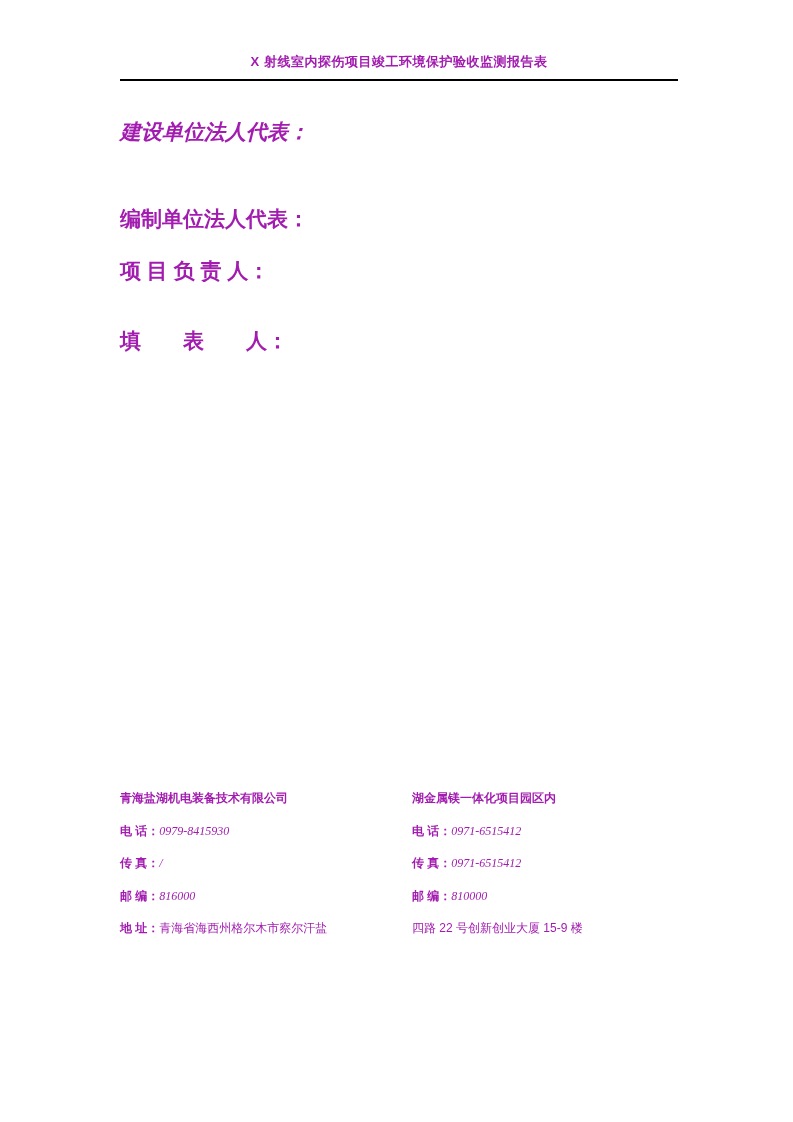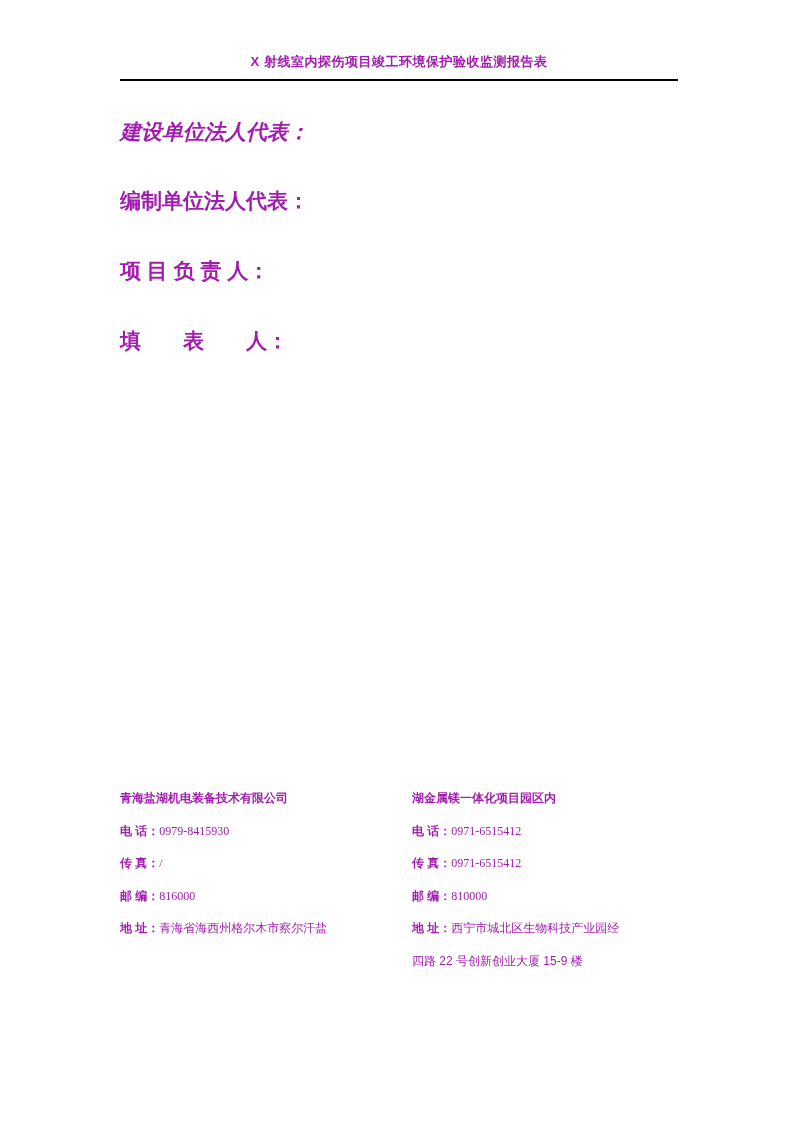--- a/index.html
+++ b/index.html
@@ -39,21 +39,21 @@
   
   .sig-line {
     position: absolute;
     left: 120px;
     font-size: 21px;
     line-height: 22px;
     font-weight: bold;
     white-space: nowrap;
   }
   .sig-1 { top: 121px; font-style: italic; }
-  .sig-2 { top: 190px; }
+  .sig-2 { top: 208px; }
   .sig-3 { top: 260px; }
   .sig-4 { top: 330px; }
   
   .footer-col {
     position: absolute;
     top: 782px;
     width: 292px;
     font-size: 12px;
     line-height: 32.5px;
   }
@@ -63,20 +63,21 @@
     font-weight: bold;
     white-space: nowrap;
   }
   .frow { white-space: nowrap; }
   .flabel {
     font-weight: bold;
   }
   .fvalue {
     font-family: "Liberation Serif", serif;
     font-weight: normal;
+    font-style: italic;
   }
 </style>
 </head>
 <body>
 
 <div class="page">
 
   <div class="header-title">X 射线室内探伤项目竣工环境保护验收监测报告表</div>
   <div class="header-rule"></div>
 
@@ -105,19 +106,16 @@
     <div class="company-name">湖金属镁一体化项目园区内</div>
     <div class="frow">
       <span class="flabel">电 话：</span><span class="fvalue">0971-6515412</span>
     </div>
     <div class="frow">
       <span class="flabel">传 真：</span><span class="fvalue">0971-6515412</span>
     </div>
     <div class="frow">
       <span class="flabel">邮 编：</span><span class="fvalue">810000</span>
     </div>
-    <div class="frow">
-      <span class="flabel">地 址：</span><span>西宁市城北区生物科技产业园经</span>
-    </div>
     <div class="frow">四路 22 号创新创业大厦 15-9 楼</div>
   </div>
 
 </div>
 
 </body></html>

